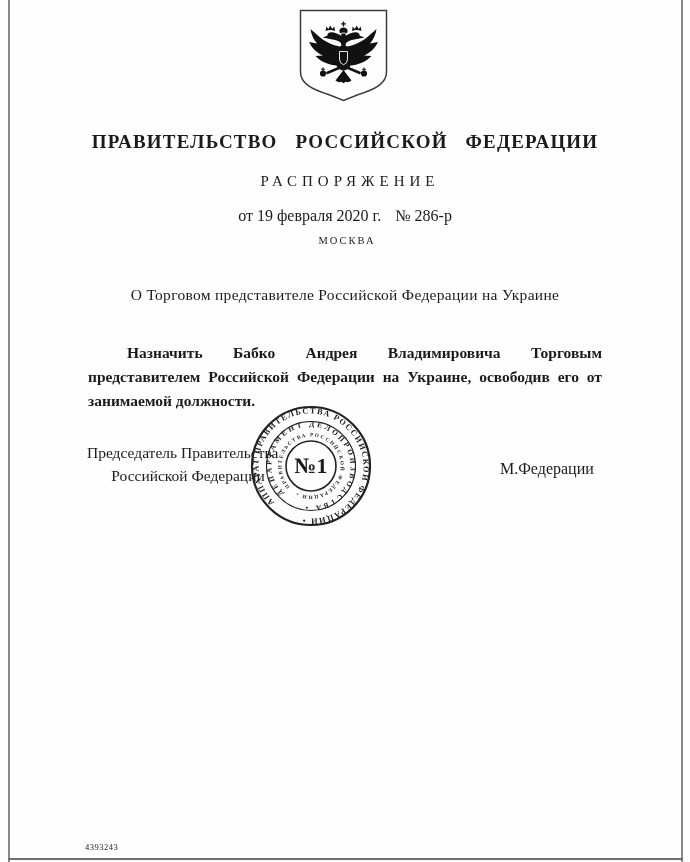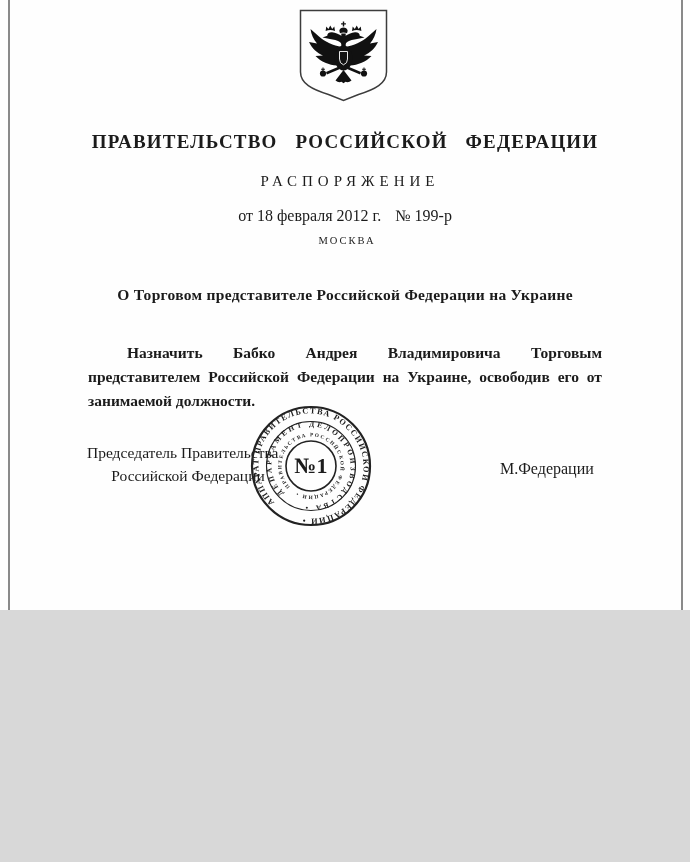--- a/index.html
+++ b/index.html
@@ -1,18 +1,18 @@
 <!DOCTYPE html>
 <html><head>
 <meta charset="utf-8">
 <style>
   html,body { margin:0; padding:0; background:#d8d8d8; }
   .page {
     position:relative;
-    width:690px; height:610px;
+    width:690px; height:862px;
     margin:0 auto;
     background:#fefefe;
     overflow:hidden;
     font-family:"Liberation Serif","DejaVu Serif",serif;
     color:#1b1b1b;
   }
   .edge { position:absolute; background:#8a8a8a; }
   .edge-left   { left:8px;  top:0; width:2px; height:862px; }
   .edge-right  { left:681px;top:0; width:2px; height:862px; }
   .edge-bottom { left:8px;  top:858px; width:675px; height:2px; background:#6f6f6f; }
@@ -29,21 +29,21 @@
     top:173px; font-size:15px; letter-spacing:5px; padding-left:5px;
   }
   .date-line {
     top:207px; font-size:16px;
   }
   .date-line .gap { display:inline-block; width:14px; }
   .city {
     top:235px; font-size:10.5px; letter-spacing:2px; padding-left:2px;
   }
   .subject {
-    top:286px; font-weight:bold; font-size:15.5px; letter-spacing:0.3px;
+    top:286px; font-weight:normal; font-size:15.5px; letter-spacing:0.3px;
   }
   .body-par {
     position:absolute; left:88px; top:341px; width:514px;
     font-size:15.5px; line-height:24px;
     text-align:justify; text-indent:39px;font-weight:bold;
   }
   .sig-block {
     position:absolute; left:87px; top:441px; width:202px;
     font-size:15.5px; line-height:23px;
   }
@@ -88,21 +88,21 @@
       <rect x="32.8" y="12.5" width="4.4" height="13"></rect>
       <ellipse cx="35" cy="37" rx="9" ry="12.5"></ellipse>
       <path d="M31,30.5 h8 v7.6 q0,4.4 -4,5.7 q-4,-1.3 -4,-5.7 Z" fill="#111" stroke="#fff" stroke-width="0.9"></path>
       <path d="M35,49 L27,59.5 Q30,62 33,60.8 L35,62.2 L37,60.8 Q40,62 43,59.5 Z"></path>
     </g>
   </svg>
 
   <div class="center-line issuer">ПРАВИТЕЛЬСТВО РОССИЙСКОЙ ФЕДЕРАЦИИ</div>
   <div class="center-line doc-type">РАСПОРЯЖЕНИЕ</div>
 
-  <div class="center-line date-line"><span>от 18 февраля 2012 г.</span><span class="gap"></span><span>№ 199-р</span></div>
+  <div class="center-line date-line"><span>от 19 февраля 2020 г.</span><span class="gap"></span><span>№ 286-р</span></div>
 
   <div class="center-line city">МОСКВА</div>
 
   <div class="center-line subject">О Торговом представителе Российской Федерации на Украине</div>
 
   <div class="body-par">Назначить Бабко Андрея Владимировича Торговым представителем Российской Федерации на Украине, освободив его от занимаемой должности.</div>
 
   <div class="sig-block">
     <div class="l1">Председатель Правительства</div>
     <div class="l2">Российской Федерации</div>

